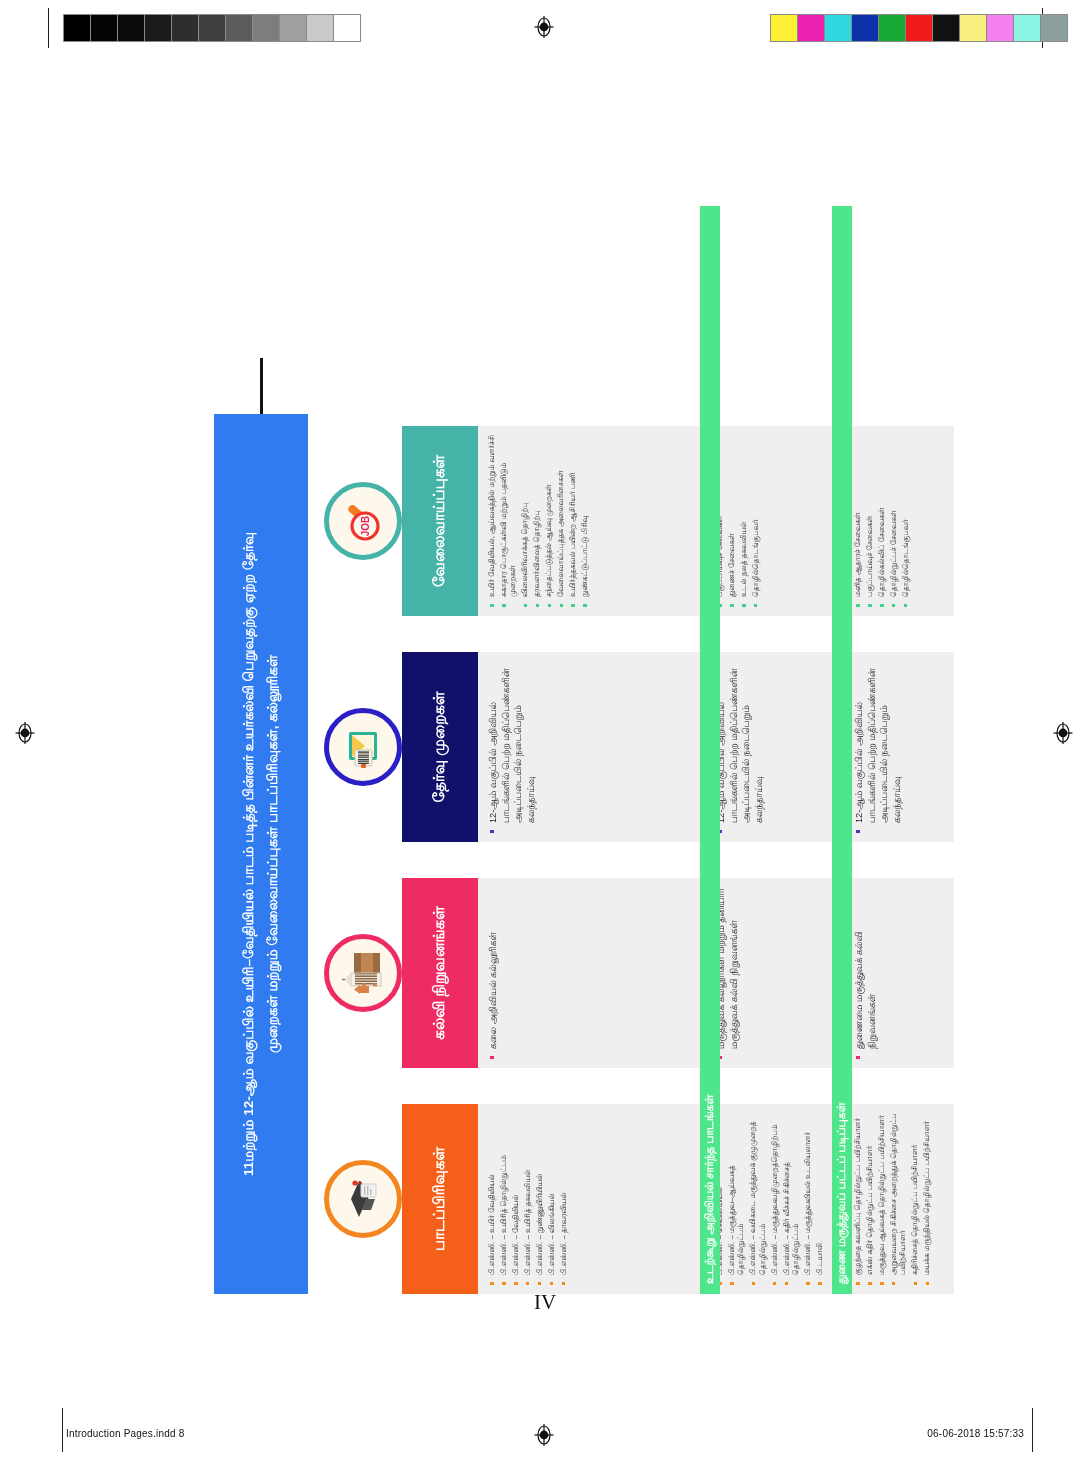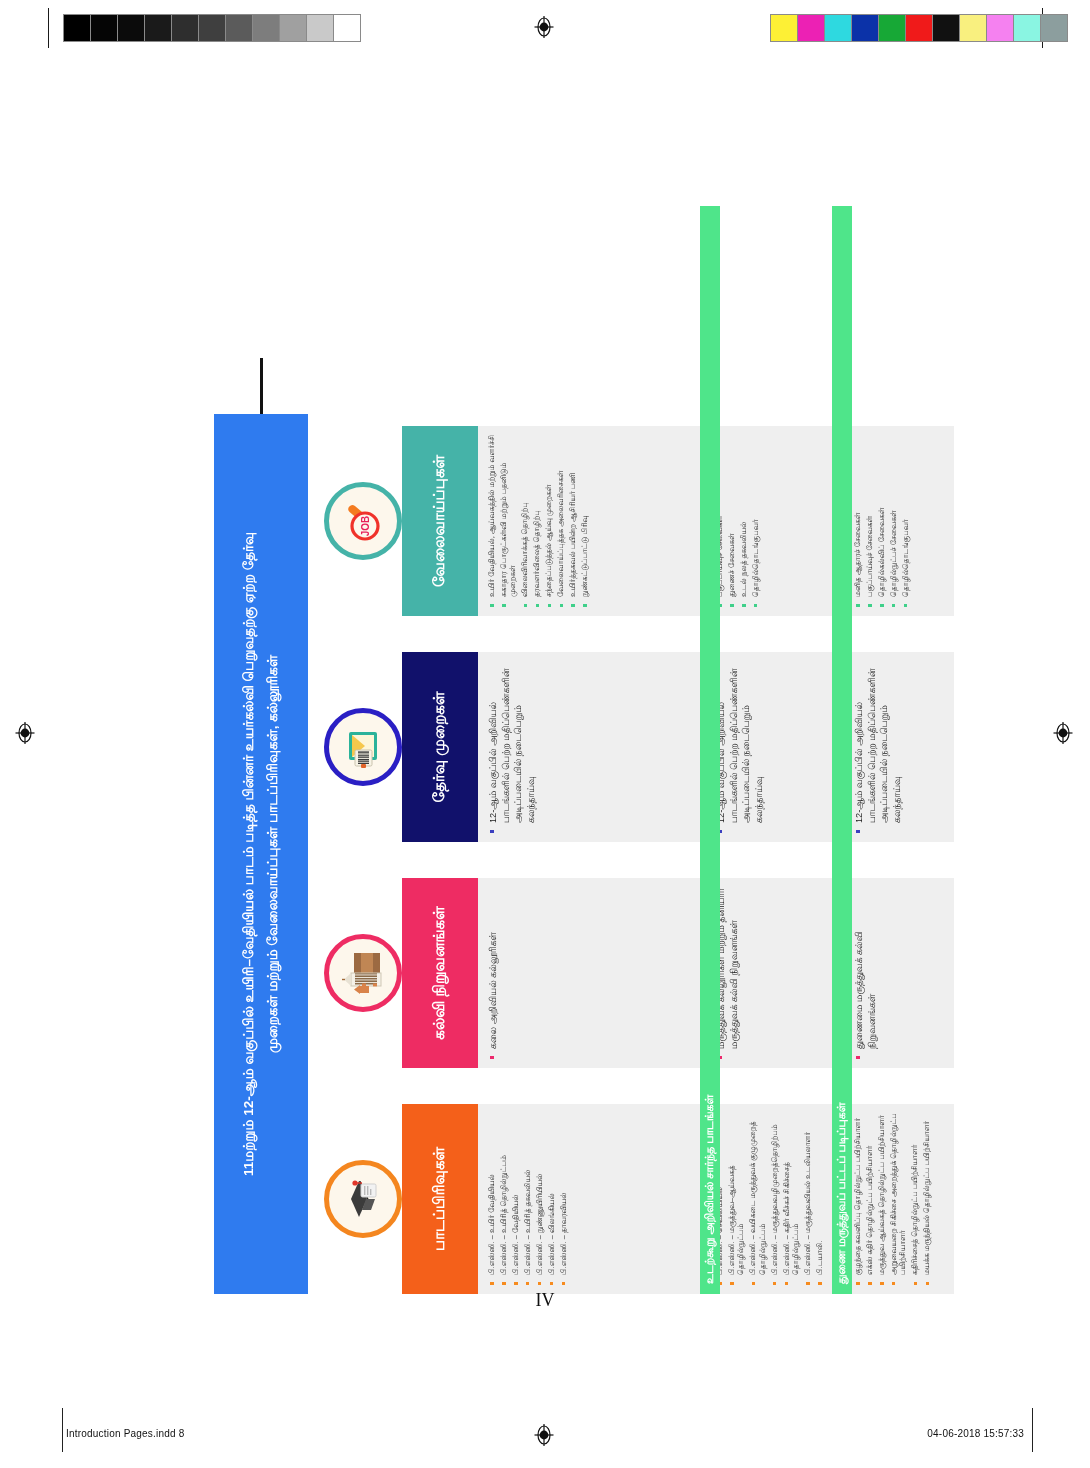--- a/index.html
+++ b/index.html
@@ -10,21 +10,21 @@
   .crop-line{position:absolute;background:#1a1a1a;}
   .reg-mark{position:absolute;width:22px;height:22px;}
   .reg-mark svg{display:block;}
 
   .bar-strip{position:absolute;display:flex;border:1px solid #8a8a8a;}
   .bar-strip .sw{width:26px;height:26px;border-right:1px solid #8a8a8a;}
   .bar-strip .sw:last-child{border-right:none;}
 
   
   .page-num{position:absolute;left:0;right:0;top:1290px;text-align:center;
-            font-family:"Liberation Serif","DejaVu Serif",serif;font-size:18px;color:#111;}
+            font-family:"Liberation Serif","DejaVu Serif",serif;font-size:21px;color:#111;}
   .footer-line{position:absolute;left:62px;width:1px;top:1408px;height:44px;background:#222;}
   .footer-line2{position:absolute;left:1032px;width:1px;top:1408px;height:44px;background:#222;}
   .footer-left{position:absolute;left:66px;top:1428px;font-size:10px;color:#111;
                letter-spacing:.2px;white-space:nowrap;}
   .footer-right{position:absolute;right:66px;top:1428px;font-size:10px;color:#111;
                 letter-spacing:.2px;white-space:nowrap;text-align:right;}
 
   
   
   #graphic-rot{
@@ -341,13 +341,13 @@
         <div class="band" style="top: 298px; width: 1088px;">உடற்கூறு அறிவியல் சார்ந்த பாடங்கள்</div>
         <div class="band" style="top: 430px; width: 1088px;">துணை மருத்துவப் பட்டப் படிப்புகள்</div>
       </div>
   </div>
 </div>
 
 <div class="page-num">IV</div>
 <div class="footer-line"></div>
 <div class="footer-line2"></div>
 <div class="footer-left">Introduction Pages.indd   8</div>
-<div class="footer-right">04-06-2018   15:57:33</div>
+<div class="footer-right">06-06-2018   15:57:33</div>
 
 </body></html>

